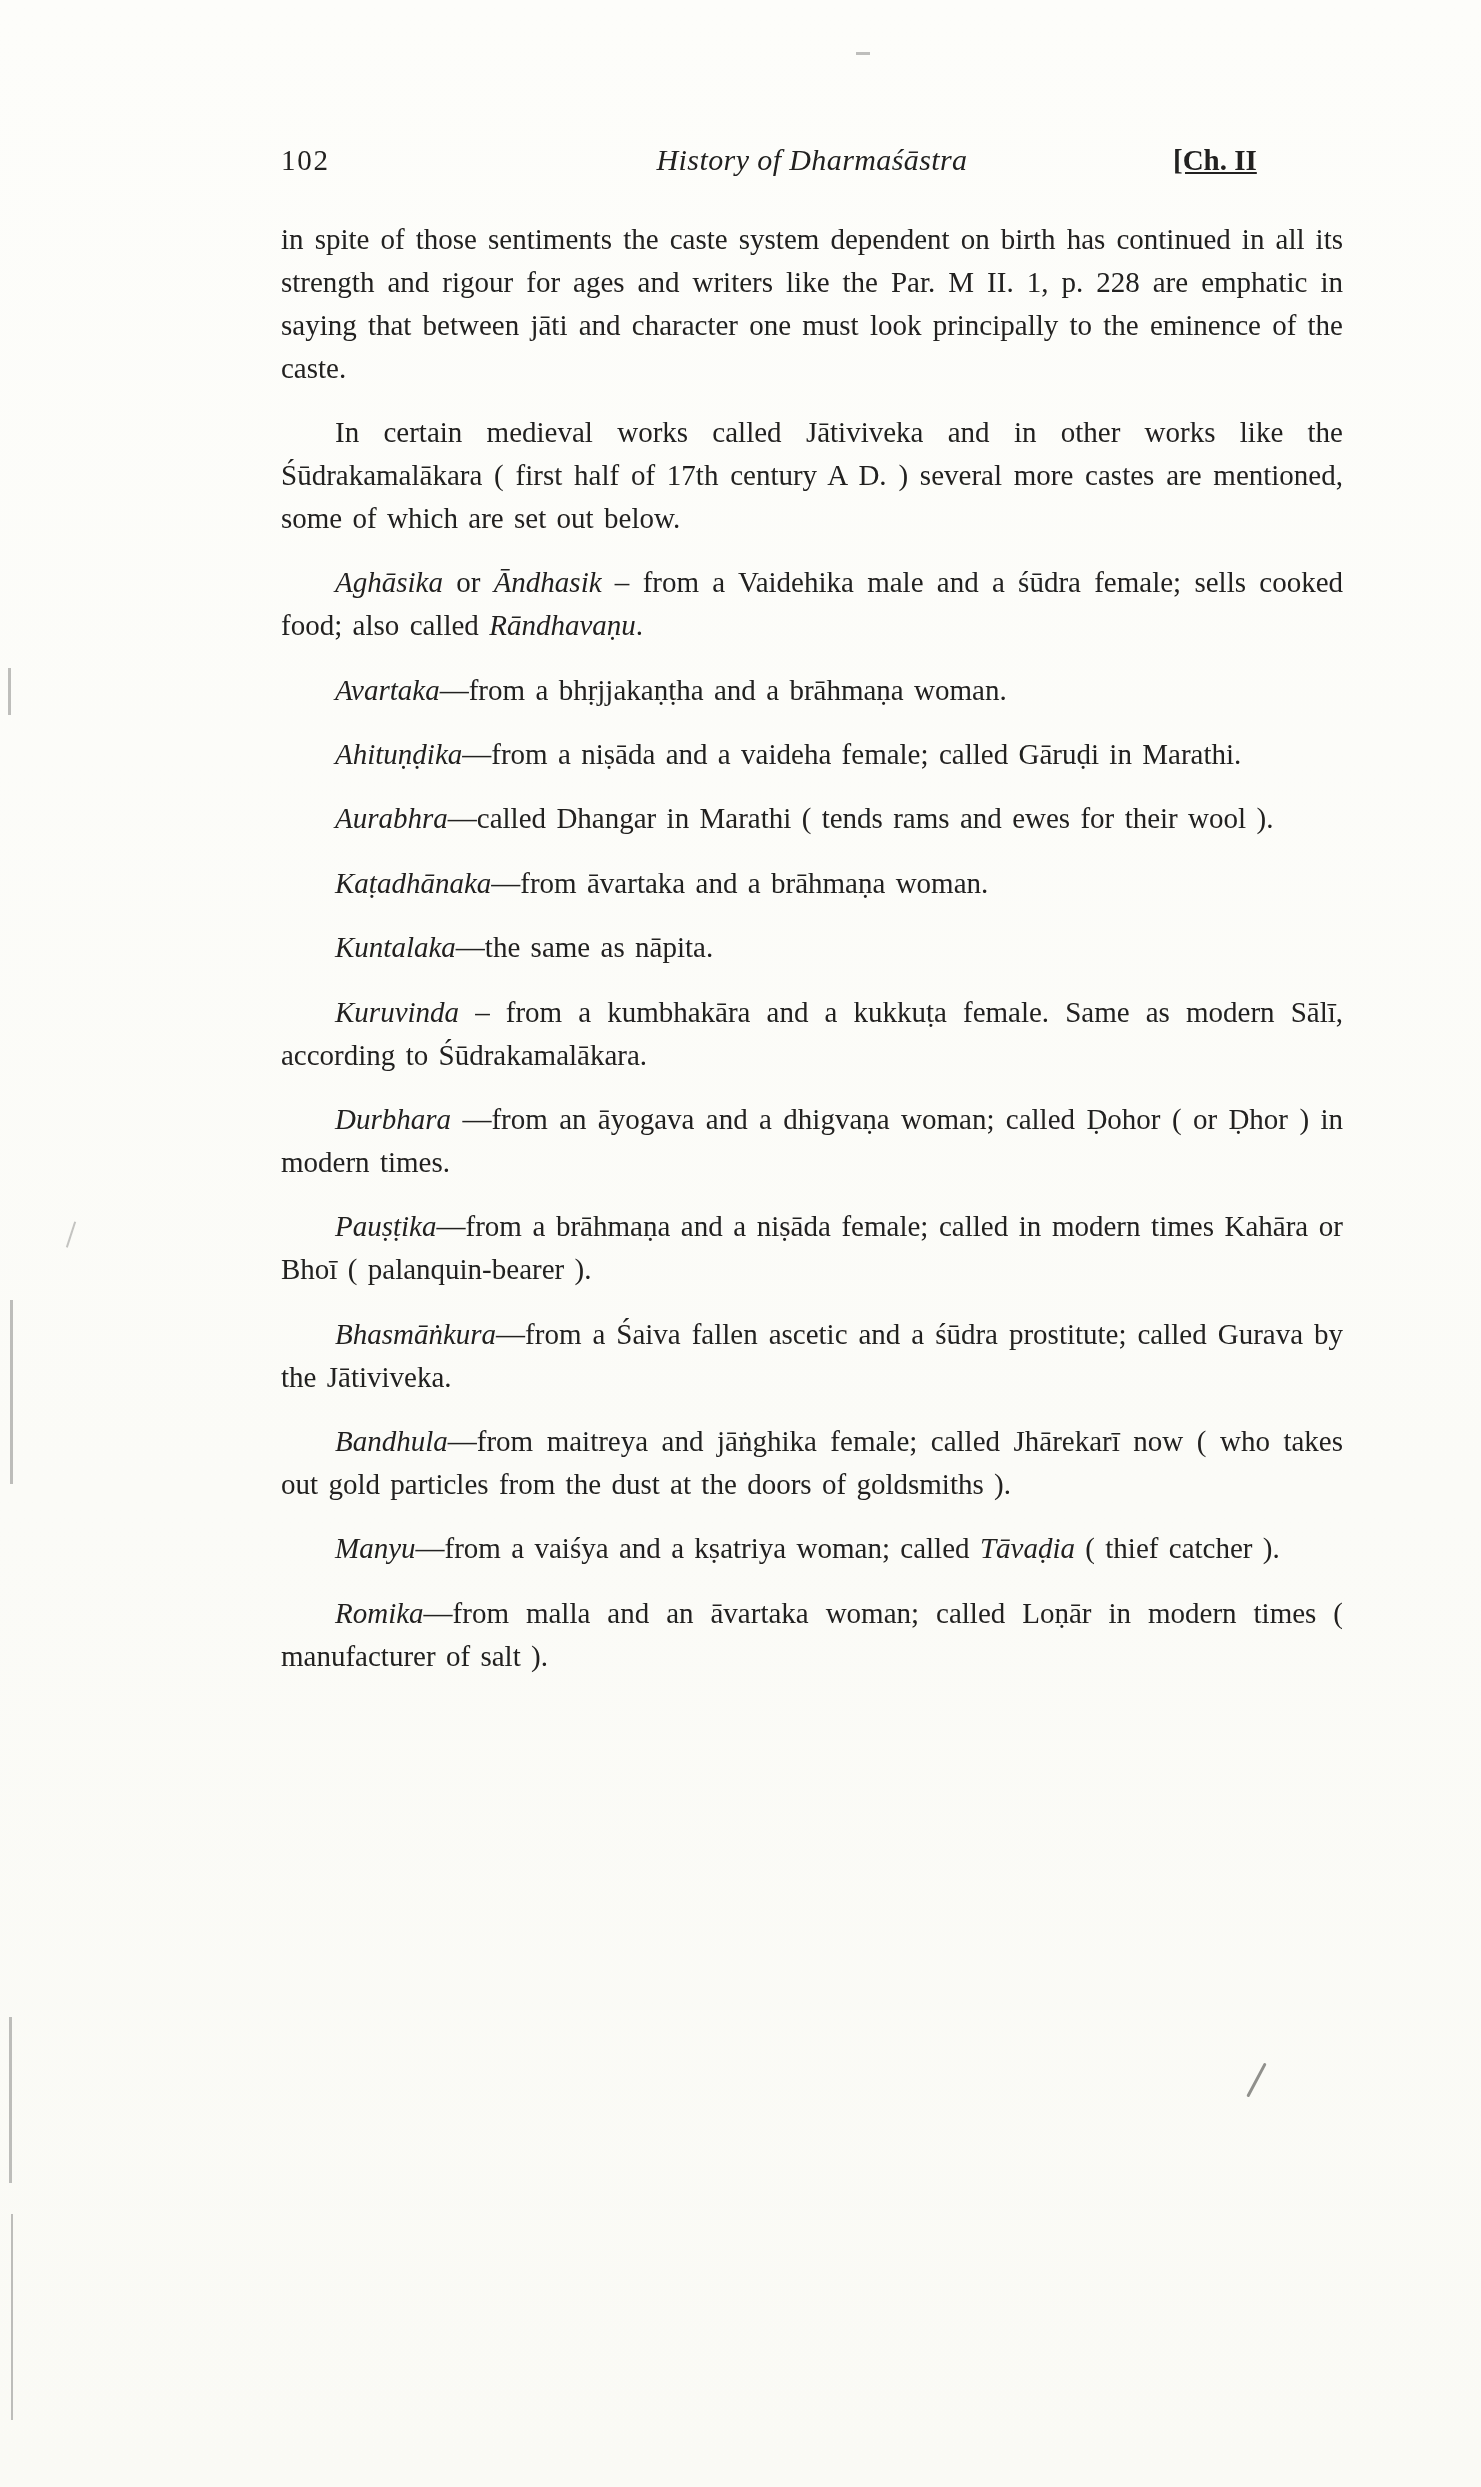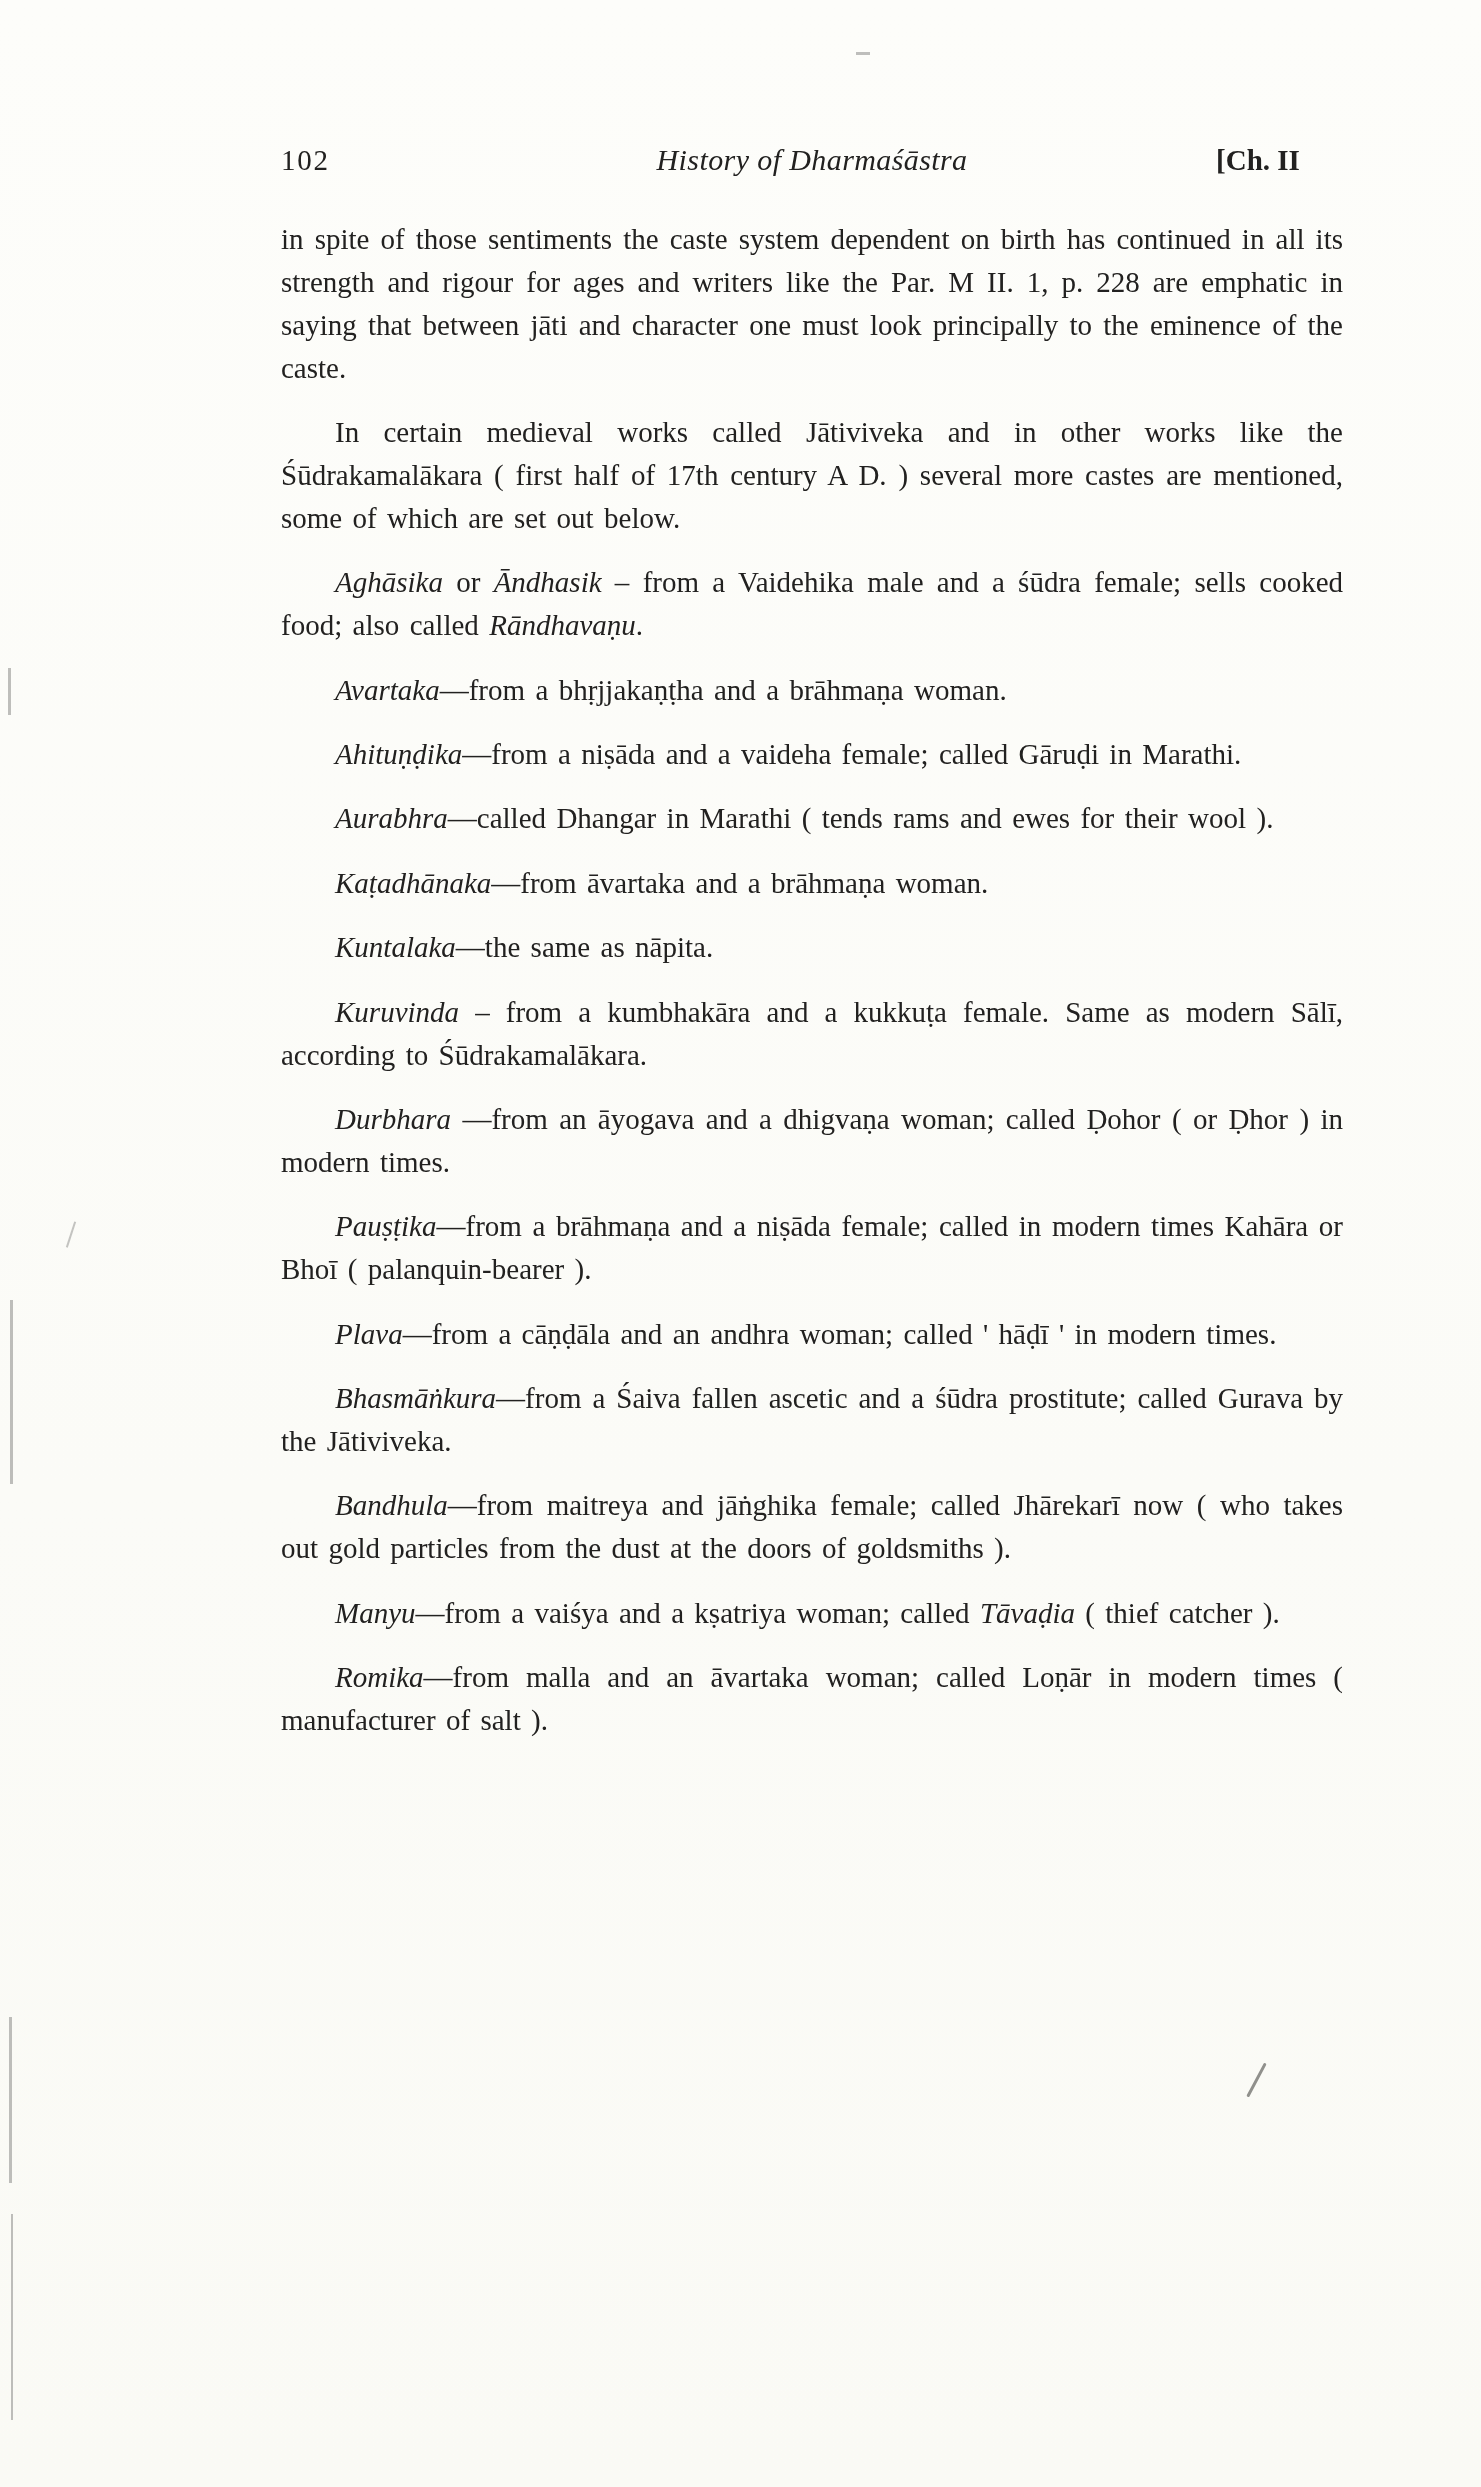--- a/index.html
+++ b/index.html
@@ -20,21 +20,21 @@
     width:1062px;
   }
   .page-header {
     display:flex;
     align-items:baseline;
     font-size:29px;
     margin-bottom:41px;
   }
   .page-num  { width:170px; letter-spacing:1.8px; }
   .book-title{ flex:1; text-align:center; font-style:italic; font-size:30px; letter-spacing:0.4px; }
-  .chapter   { width:170px; text-align:center; font-weight:bold; font-size:29px; }
+  .chapter   { width:170px; text-align:left; font-weight:bold; font-size:29px;text-decoration:underline; }
   .page-body p.para {
     font-size:29px;
     line-height:1.48;
     text-align:justify;
     word-spacing:3.1px;
     margin-bottom:21.5px;
   }
   .page-body p.para.indent { text-indent:54px; }
   .it { font-style:italic; }
 
@@ -73,21 +73,20 @@
       <p class="para indent"><span>In certain medieval works called Jātiviveka and in other works like the Śūdrakamalākara ( first half of 17th century A D. ) several more castes are mentioned, some of which are set out below.</span></p>
       <p class="para indent"><span class="it">Aghāsika</span><span> or </span><span class="it">Āndhasik</span><span> – from a Vaidehika male and a śūdra female; sells cooked food; also called </span><span class="it">Rāndhavaṇu</span><span>.</span></p>
       <p class="para indent"><span class="it">Avartaka</span><span>—from a bhṛjjakaṇṭha and a brāhmaṇa woman.</span></p>
       <p class="para indent"><span class="it">Ahituṇḍika</span><span>—from a niṣāda and a vaideha female; called Gāruḍi in Marathi.</span></p>
       <p class="para indent"><span class="it">Aurabhra</span><span>—called Dhangar in Marathi ( tends rams and ewes for their wool ).</span></p>
       <p class="para indent"><span class="it">Kaṭadhānaka</span><span>—from āvartaka and a brāhmaṇa woman.</span></p>
       <p class="para indent"><span class="it">Kuntalaka</span><span>—the same as nāpita.</span></p>
       <p class="para indent"><span class="it">Kuruvinda</span><span> – from a kumbhakāra and a kukkuṭa female. Same as modern Sālī, according to Śūdrakamalākara.</span></p>
       <p class="para indent"><span class="it">Durbhara</span><span> —from an āyogava and a dhigvaṇa woman; called Ḍohor ( or Ḍhor ) in modern times.</span></p>
       <p class="para indent"><span class="it">Pauṣṭika</span><span>—from a brāhmaṇa and a niṣāda female; called in modern times Kahāra or Bhoī ( palanquin-bearer ).</span></p>
-      <p class="para indent"><span class="it">Plava</span><span>—from a cāṇḍāla and an andhra woman; called ' hāḍī ' in modern times.</span></p>
       <p class="para indent"><span class="it">Bhasmāṅkura</span><span>—from a Śaiva fallen ascetic and a śūdra prostitute; called Gurava by the Jātiviveka.</span></p>
       <p class="para indent"><span class="it">Bandhula</span><span>—from maitreya and jāṅghika female; called Jhārekarī now ( who takes out gold particles from the dust at the doors of goldsmiths ).</span></p>
       <p class="para indent"><span class="it">Manyu</span><span>—from a vaiśya and a kṣatriya woman; called </span><span class="it">Tāvaḍia</span><span> ( thief catcher ).</span></p>
       <p class="para indent"><span class="it">Romika</span><span>—from malla and an āvartaka woman; called Loṇār in modern times ( manufacturer of salt ).</span></p>
     </div>
 
 </div>
 
 
 </body></html>

